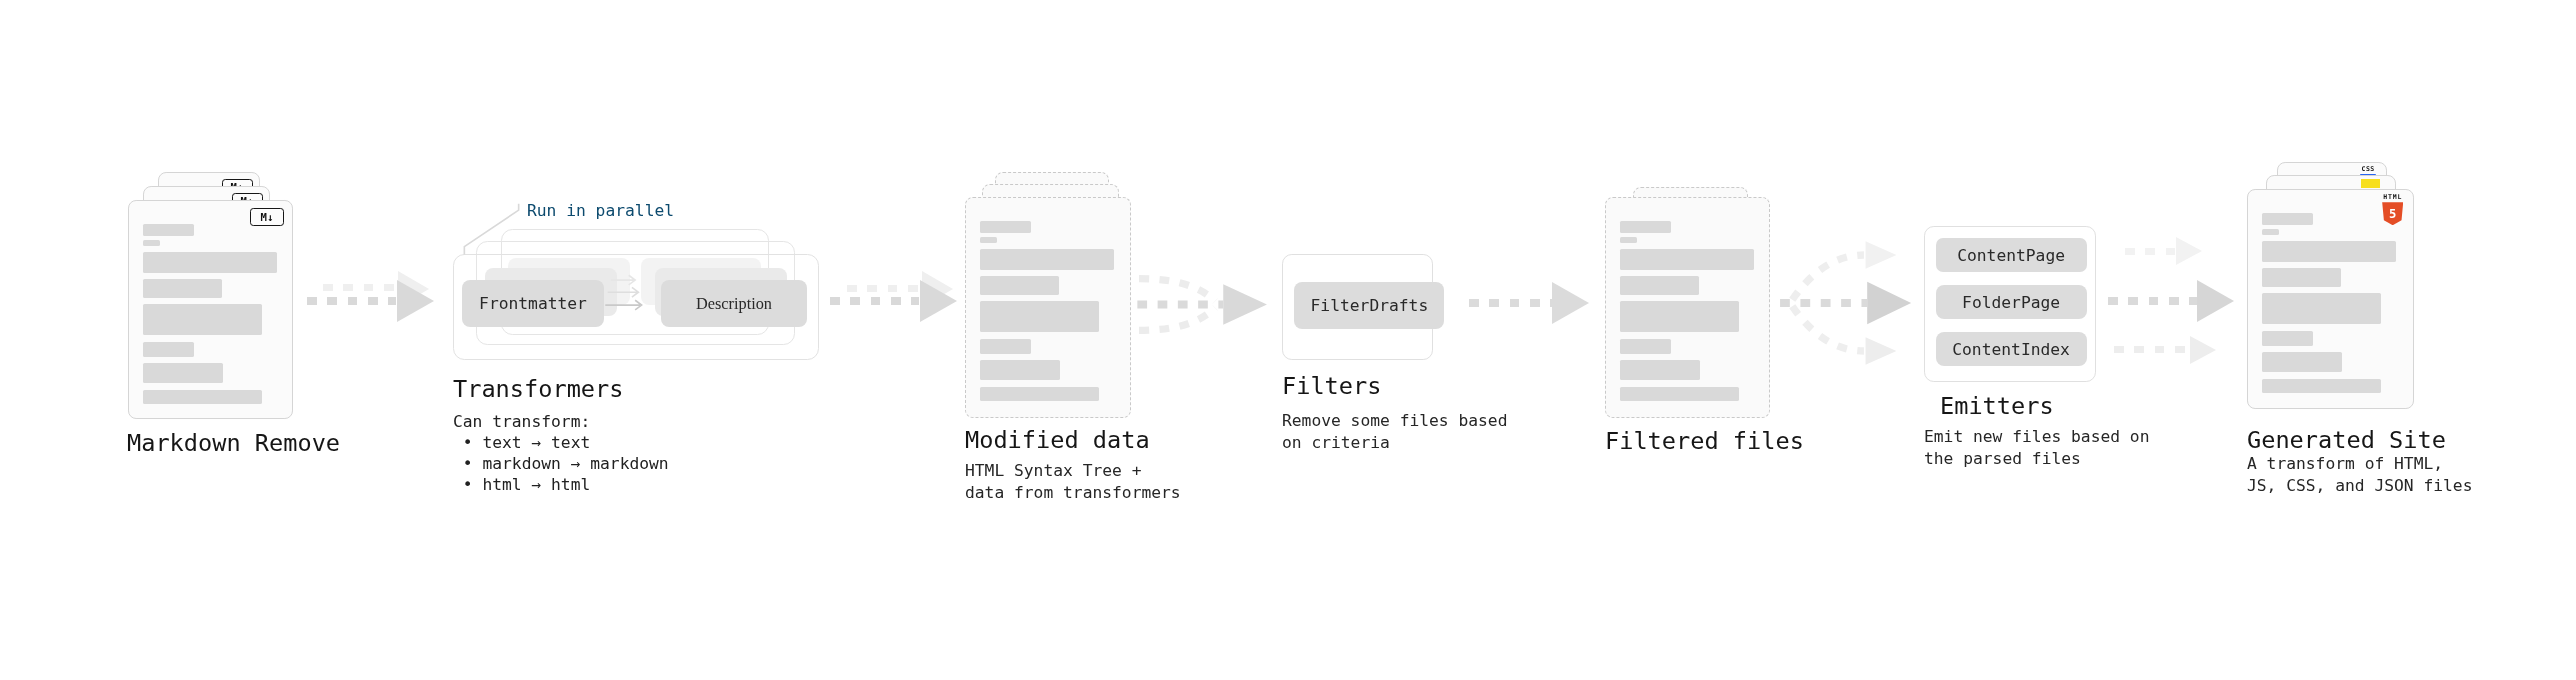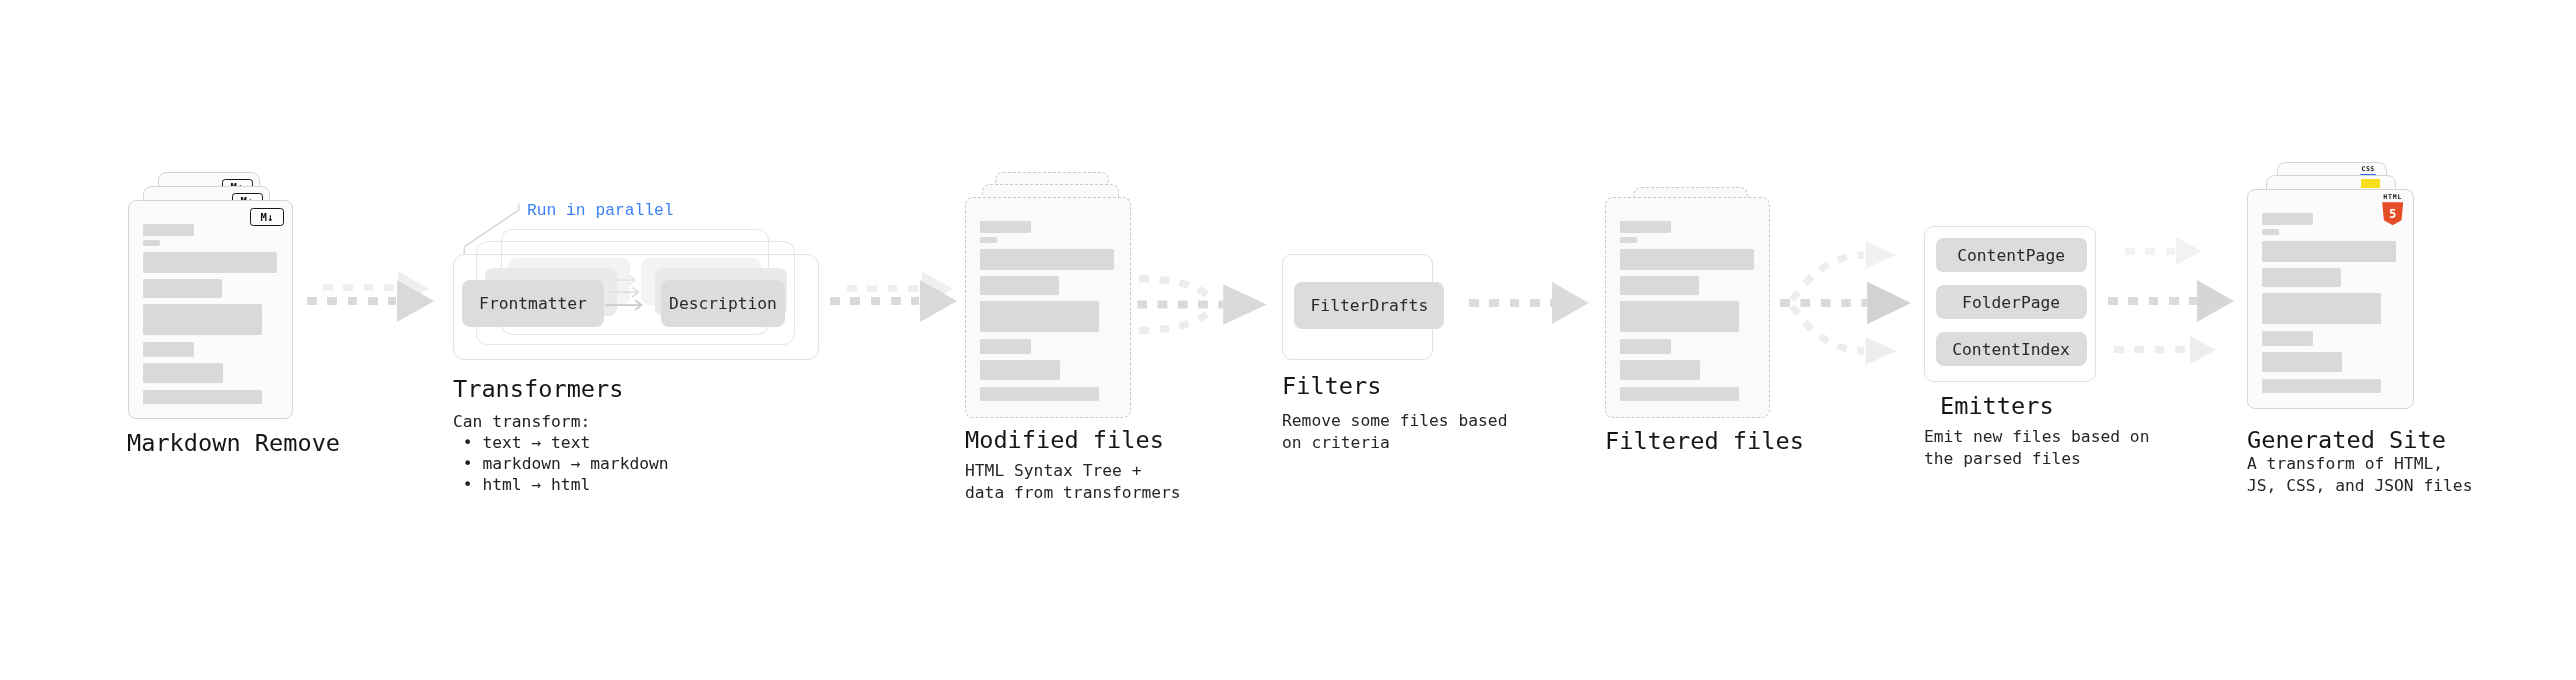--- a/index.html
+++ b/index.html
@@ -13,21 +13,21 @@
   .bars{position:absolute;left:14px;top:23px;right:14px;}
   .bar{background:#d9d9d9;border-radius:1.6px;}
   
   .md-badge{position:absolute;display:flex;align-items:center;justify-content:center;
             border:1.6px solid #161616;border-radius:3.3px;background:#fcfcfc;
             font-weight:bold;font-size:10.6px;color:#111;}
   
   .stack-label{position:absolute;font-size:23.6px;color:#161616;white-space:pre;}
   .sublabel{position:absolute;font-size:16.3px;line-height:22px;color:#262626;white-space:pre-wrap;}
   .desc{position:absolute;font-size:16.3px;line-height:21px;color:#212121;white-space:pre-wrap;}
-  .annotation{position:absolute;font-size:16.3px;color:#3b82f6;white-space:pre;font-family:Liberation Mono, monospace;}
+  .annotation{position:absolute;font-size:16.3px;color:#0c4a6e;white-space:pre;}
   
   .pill{position:absolute;display:flex;align-items:center;justify-content:center;
         background:#dcdcdc;border-radius:8.1px;font-size:16.3px;color:#292929;}
   .ghost{position:absolute;border-radius:8.1px;}
   
   .obox{position:absolute;box-sizing:border-box;border:1.6px solid #e5e5e5;border-radius:11.4px;background:transparent;}
   .wbox{position:absolute;box-sizing:border-box;border:1.6px solid #e0e0e0;border-radius:9.8px;background:#ffffff;}
   
   .dash{position:absolute;height:8.1px;
         background:repeating-linear-gradient(to right,var(--c) 0 9.8px,transparent 9.8px 20.3px);}
@@ -85,21 +85,21 @@
   <div class="ghost" style="left:485px;top:268px;width:132px;height:48px;background:#eaeaea;"></div>
   <div class="ghost" style="left:655px;top:268px;width:132px;height:48px;background:#eaeaea;"></div>
 
   <svg class="abs" style="left:601px;top:272px;" width="57" height="42" viewBox="0 0 70 52">
     <path d="M12,10 H40 M34,4 L42,10 L34,16" stroke="#e6e6e6" stroke-width="2" fill="none"></path>
     <path d="M8,25 H44 M38,19 L46,25 L38,31" stroke="#dedede" stroke-width="2" fill="none"></path>
     <path d="M5,41 H48 M42,35 L50,41 L42,47" stroke="#c9c9c9" stroke-width="2" fill="none"></path>
   </svg>
 
   <div class="pill" style="left:462px;top:280px;width:142px;height:47px;">Frontmatter</div>
-  <div class="pill" style="left:661px;top:280px;width:124px;height:47px;">Description</div>
+  <div class="pill" style="left:661px;top:280px;width:146px;height:47px;font-family:Liberation Serif, serif;">Description</div>
 
   <svg class="abs" style="left:453px;top:197px;" width="77" height="62" viewBox="0 0 95 76">
     <polyline points="81,8 81,16 14,61 14,71" stroke="#d9d9d9" stroke-width="2" fill="none"></polyline>
   </svg>
   <div class="annotation" style="left:527px;top:201px;">Run in parallel</div>
 
   <div class="stack-label" style="left:453px;top:375px;">Transformers</div>
   <div class="desc" style="left:453px;top:411px;">Can transform:
  • text → text
  • markdown → markdown
@@ -117,21 +117,21 @@
         <div class="bar" style="width: 51px; height: 12.2px; margin-bottom: 4.1px;"></div>
         <div class="bar" style="width: 17px; height: 5.7px; margin-bottom: 6.5px;"></div>
         <div class="bar" style="width: 134px; height: 20.3px; margin-bottom: 6.5px;"></div>
         <div class="bar" style="width: 79px; height: 18.7px; margin-bottom: 6.5px;"></div>
         <div class="bar" style="width: 119px; height: 31px; margin-bottom: 6.5px;"></div>
         <div class="bar" style="width: 51px; height: 14.6px; margin-bottom: 6.5px;"></div>
         <div class="bar" style="width: 80px; height: 20.3px; margin-bottom: 6.5px;"></div>
         <div class="bar" style="width: 119px; height: 14px; margin-bottom: 0px;"></div>
       </div>
   </div>
-  <div class="stack-label" style="left:965px;top:426px;">Modified files</div>
+  <div class="stack-label" style="left:965px;top:426px;">Modified data</div>
   <div class="sublabel" style="left:965px;top:460px;">HTML Syntax Tree +
 data from transformers</div>
 
   <svg class="abs" style="left:1134px;top:264px;" width="142" height="81" viewBox="0 0 175 100">
     <path d="M6,18 Q72,18 100,46" stroke="#ececec" stroke-width="9" stroke-dasharray="12 13" fill="none"></path>
     <path d="M6,82 Q72,82 100,54" stroke="#ececec" stroke-width="9" stroke-dasharray="12 13" fill="none"></path>
     <line x1="4" y1="50" x2="110" y2="50" stroke="#dadada" stroke-width="10" stroke-dasharray="12 13"></line>
     <polygon points="110,25 164,50 110,75" fill="#d9d9d9"></polygon>
   </svg>
 

